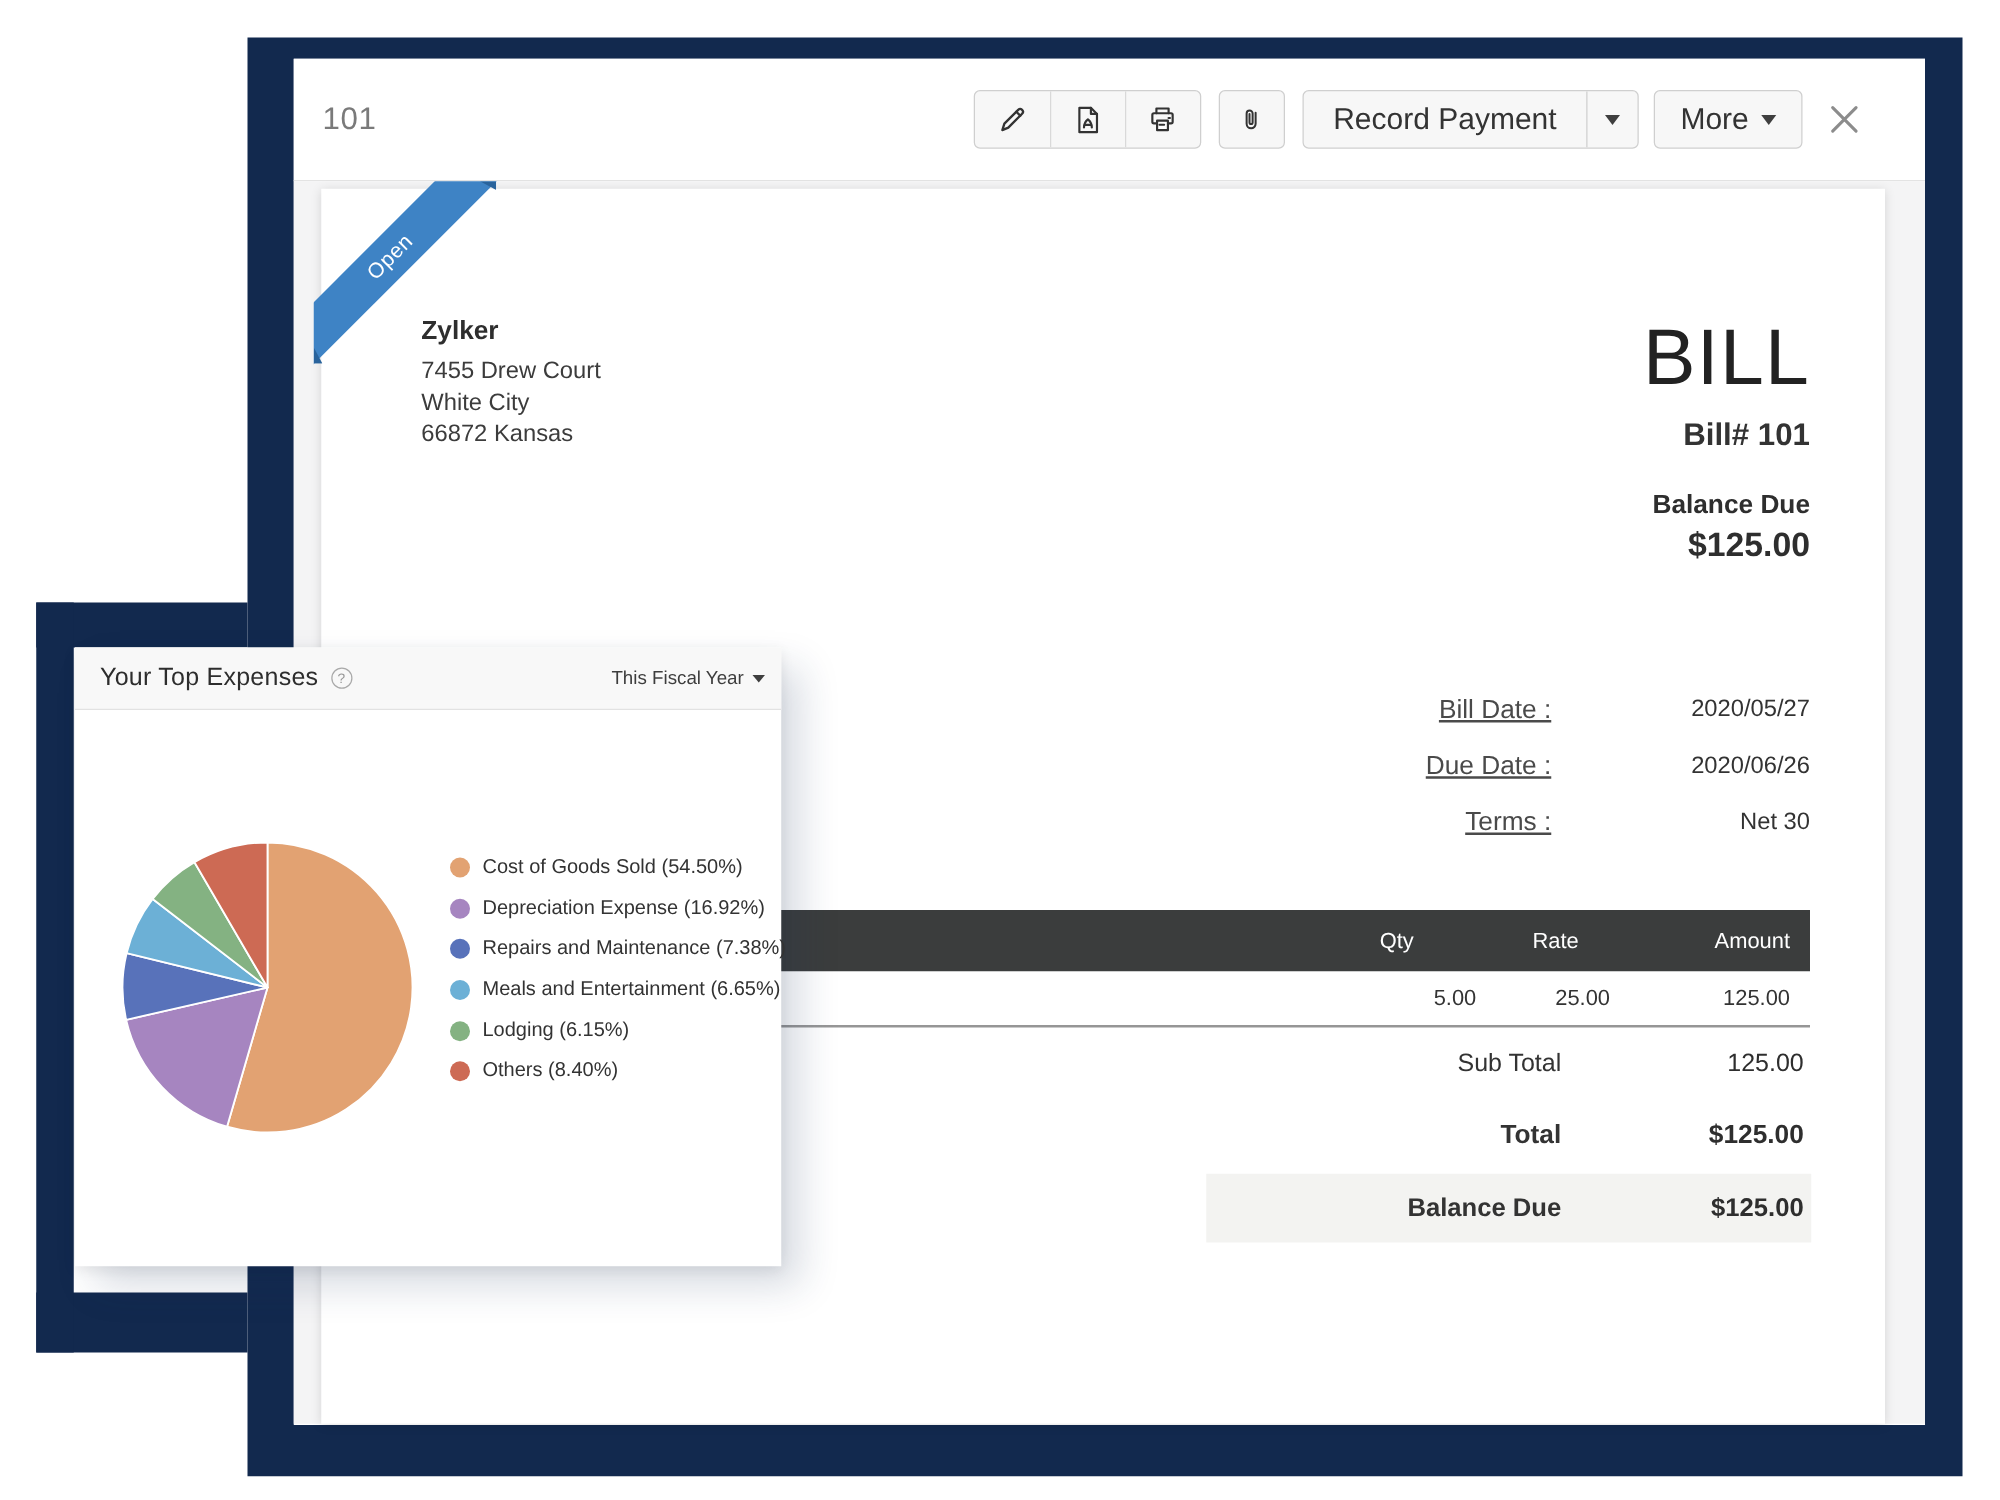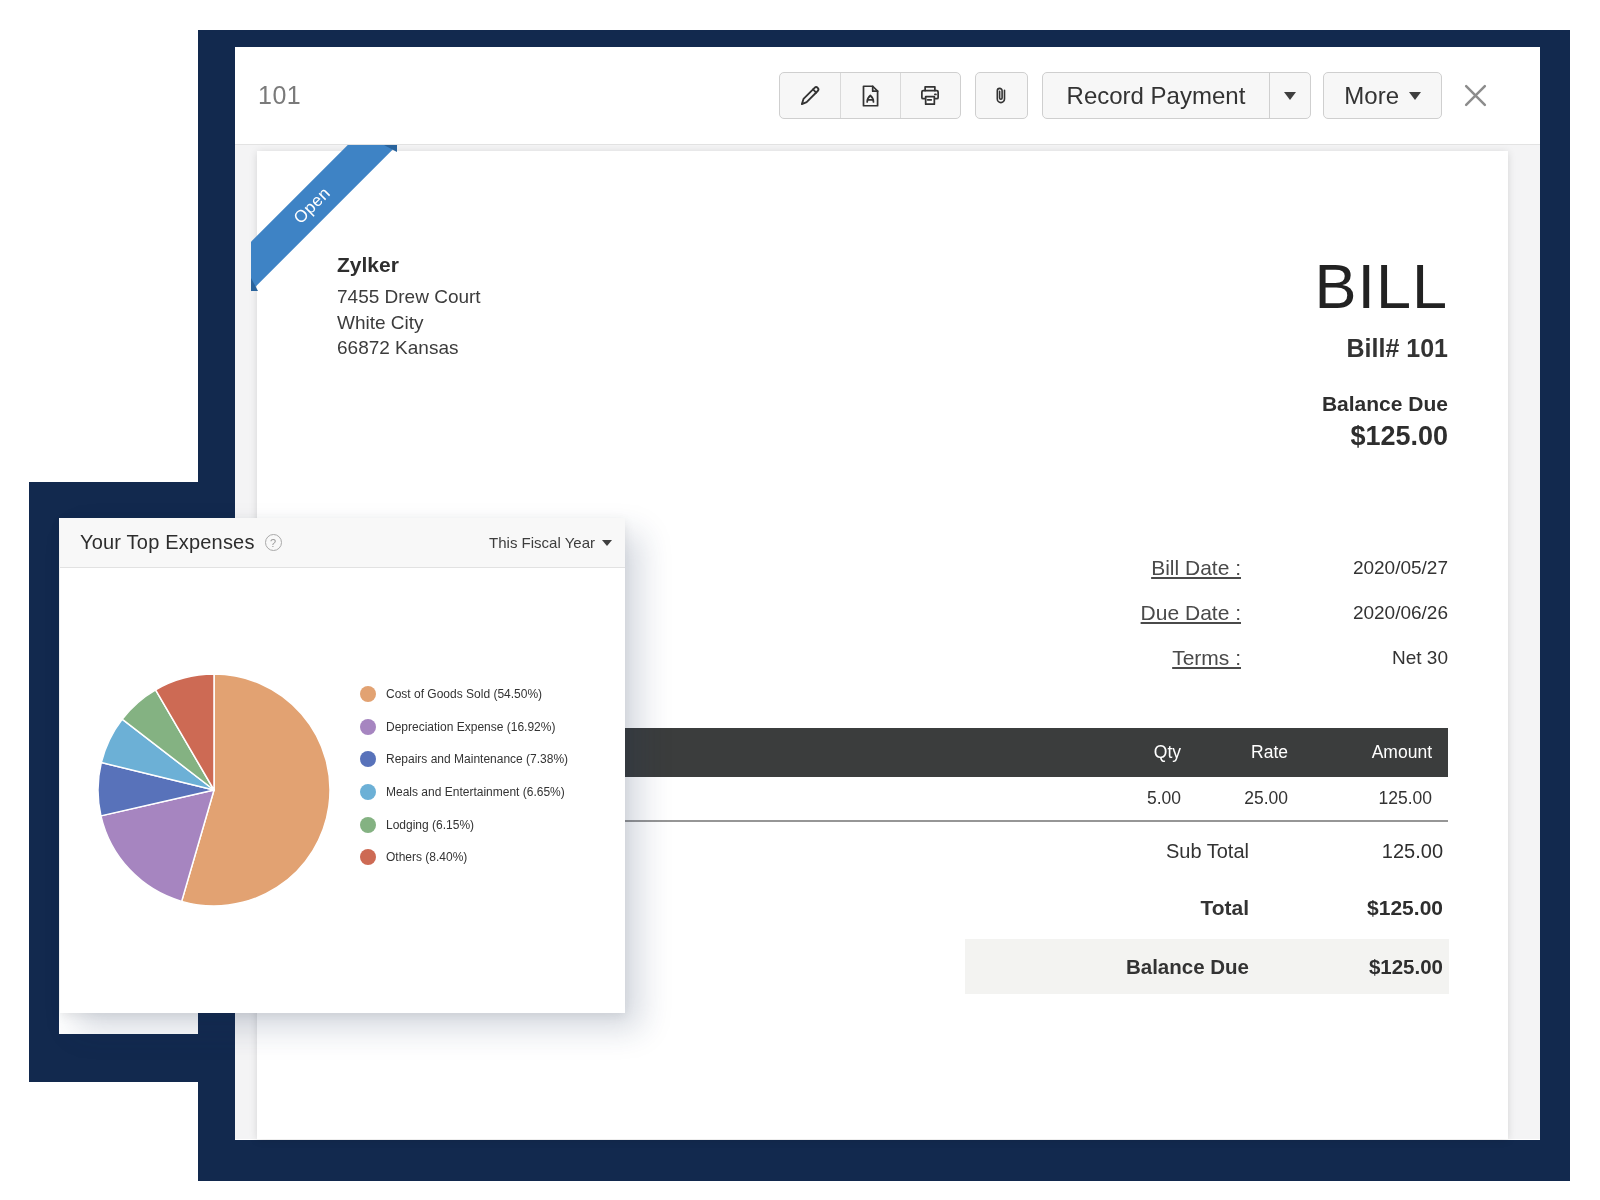--- a/index.html
+++ b/index.html
@@ -78,21 +78,21 @@
   
   #meta { position:absolute; right:60px; top:394px; }
   #meta .m-row { height:45px; display:flex; align-items:center; justify-content:flex-end; }
   #meta .m-label { font-size:21px; color:#4a4a4a; text-align:right;text-decoration:underline; }
   #meta .m-value { width:207px; font-size:19px; color:#333; text-align:right; }
 
   
   #items-table { position:absolute; left:60px; right:60px; top:577px; }
   .t-head {
     height:49px; background:#3b3d3d; color:#fff; display:flex; align-items:center;
-    padding-right:16px; font-size:17.5px;
+    padding-right:16px; font-size:17.5px;gap:25px;
   }
   .t-row {
     height:45px; display:flex; align-items:center; padding-right:16px;
     font-size:17.5px; color:#333; border-bottom:2px solid #969696;
   }
   .c-desc { flex:1; }
   .c-qty { width:110px; text-align:right; }
   .c-rate { width:107px; text-align:right; }
   .c-amount { width:144px; text-align:right; }
 
@@ -119,21 +119,21 @@
     margin-left:10px; width:17px; height:17px; border:1.5px solid #a9a9a9; border-radius:50%;
     color:#999; font-size:11px; display:flex; align-items:center; justify-content:center; cursor:pointer;
   }
   #period { margin-left:auto; display:flex; align-items:center; gap:7px; cursor:pointer; }
   #period .p-label { font-size:15px; color:#3d3d3d; }
   #period .caret-down { border-left-width:5px; border-right-width:5px; border-top-width:6px; }
   #pie { position:absolute; left:34px; top:152px; }
   #legend { position:absolute; left:300px; top:160px; }
   .lg-item { height:32.6px; display:flex; align-items:center; gap:10px; }
   .lg-swatch { width:16px; height:16px; border-radius:50%; flex:0 0 auto; }
-  .lg-label { font-size:12px; color:#333; white-space:nowrap; }
+  .lg-label { font-size:16px; color:#333; white-space:nowrap; }
 
   svg.icon { display:block; }
 </style>
 </head>
 <body>
 
 <div id="secondary-frame"></div>
 
 <div id="main-window">
 

